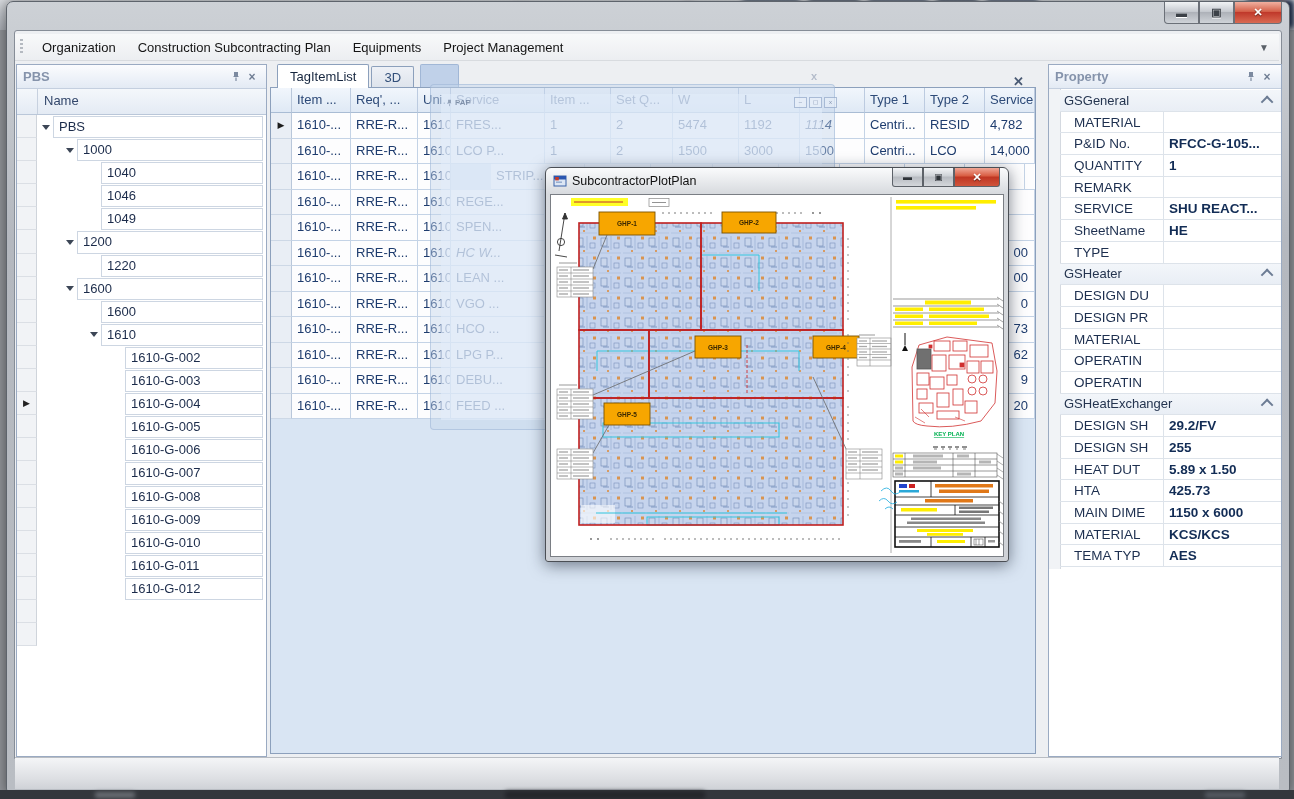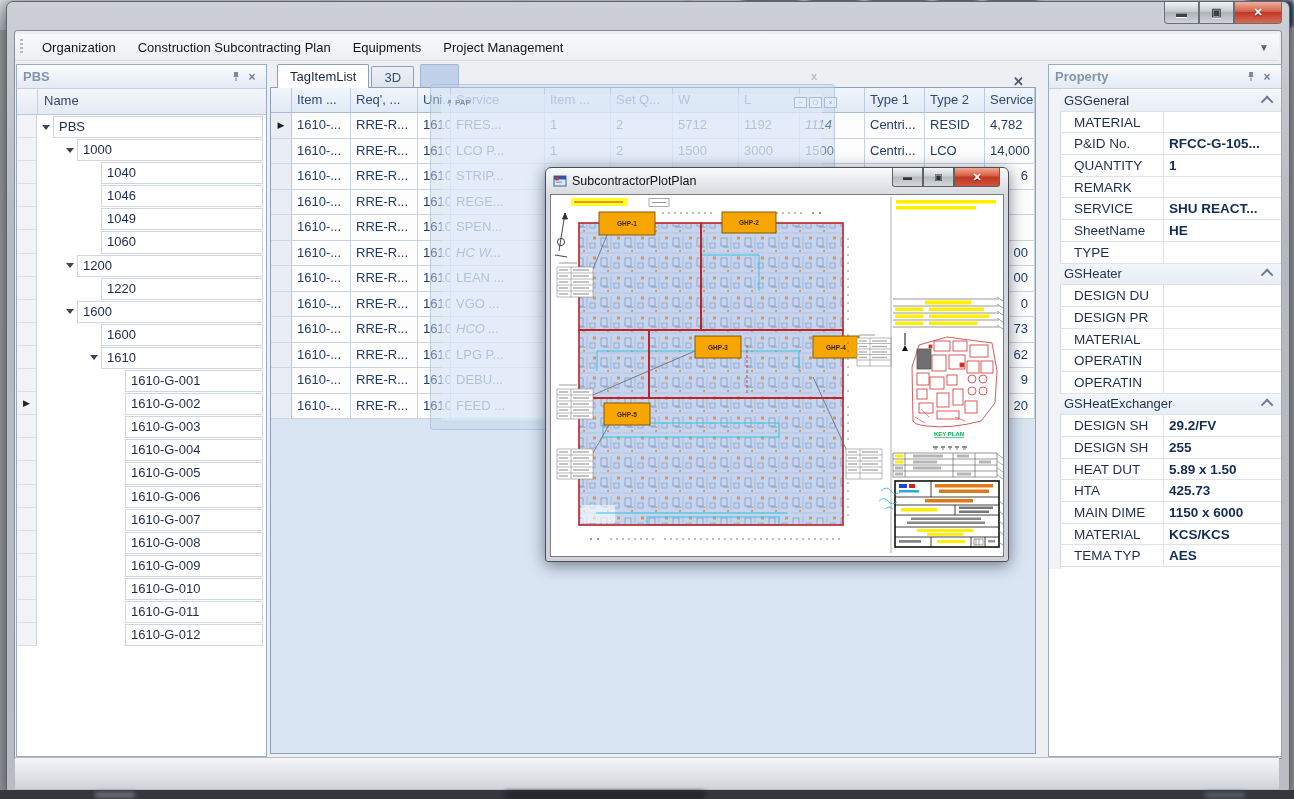--- a/index.html
+++ b/index.html
@@ -248,25 +248,20 @@
           <div class="tind" style="width: 48px;"></div>
           <div class="texp"></div>
           <div class="tcell">1046</div>
         </div>
         <div class="trow">
           <div class="tind" style="width: 48px;"></div>
           <div class="texp"></div>
           <div class="tcell">1049</div>
         </div>
         <div class="trow">
-          <div class="tind" style="width: 48px;"></div>
-          <div class="texp"></div>
-          <div class="tcell">1060</div>
-        </div>
-        <div class="trow">
           <div class="tind" style="width: 24px;"></div>
           <div class="texp on"></div>
           <div class="tcell">1200</div>
         </div>
         <div class="trow">
           <div class="tind" style="width: 48px;"></div>
           <div class="texp"></div>
           <div class="tcell">1220</div>
         </div>
         <div class="trow">
@@ -276,25 +271,20 @@
         </div>
         <div class="trow">
           <div class="tind" style="width: 48px;"></div>
           <div class="texp"></div>
           <div class="tcell">1600</div>
         </div>
         <div class="trow">
           <div class="tind" style="width: 48px;"></div>
           <div class="texp on"></div>
           <div class="tcell">1610</div>
-        </div>
-        <div class="trow">
-          <div class="tind" style="width: 72px;"></div>
-          <div class="texp"></div>
-          <div class="tcell">1610-G-001</div>
         </div>
         <div class="trow">
           <div class="tind" style="width: 72px;"></div>
           <div class="texp"></div>
           <div class="tcell">1610-G-002</div>
         </div>
         <div class="trow">
           <div class="tind" style="width: 72px;"></div>
           <div class="texp"></div>
           <div class="tcell">1610-G-003</div>
@@ -373,21 +363,21 @@
       </div>
     <div id="gbody">
         <div class="grow">
           <div class="gind">▶</div>
           <div class="gcell body" style="width: 59px; flex: 0 0 59px;">1610-...</div>
           <div class="gcell body" style="width: 67px; flex: 0 0 67px;">RRE-R...</div>
           <div class="gcell body" style="width: 33px; flex: 0 0 33px;">1610</div>
           <div class="gcell body" style="width: 94px; flex: 0 0 94px;">FRES...</div>
           <div class="gcell body" style="width: 66px; flex: 0 0 66px;">1</div>
           <div class="gcell body" style="width: 62px; flex: 0 0 62px;">2</div>
-          <div class="gcell body" style="width: 66px; flex: 0 0 66px;">5712</div>
+          <div class="gcell body" style="width: 66px; flex: 0 0 66px;">5474</div>
           <div class="gcell body" style="width: 61px; flex: 0 0 61px;">1192</div>
           <div class="gcell body" style="width: 65px; flex: 0 0 65px; font-style: italic;">1114</div>
           <div class="gcell body" style="width: 60px; flex: 0 0 60px;">Centri...</div>
           <div class="gcell body" style="width: 60px; flex: 0 0 60px;">RESID</div>
           <div class="gcell body" style="width: 50px; flex: 0 0 50px;">4,782</div>
         </div>
         <div class="grow">
           <div class="gind"></div>
           <div class="gcell body" style="width: 59px; flex: 0 0 59px;">1610-...</div>
           <div class="gcell body" style="width: 67px; flex: 0 0 67px;">RRE-R...</div>
@@ -400,21 +390,21 @@
           <div class="gcell body" style="width: 65px; flex: 0 0 65px;">1500</div>
           <div class="gcell body" style="width: 60px; flex: 0 0 60px;">Centri...</div>
           <div class="gcell body" style="width: 60px; flex: 0 0 60px;">LCO</div>
           <div class="gcell body" style="width: 50px; flex: 0 0 50px;">14,000</div>
         </div>
         <div class="grow">
           <div class="gind"></div>
           <div class="gcell body" style="width: 59px; flex: 0 0 59px;">1610-...</div>
           <div class="gcell body" style="width: 67px; flex: 0 0 67px;">RRE-R...</div>
           <div class="gcell body" style="width: 33px; flex: 0 0 33px;">1610</div>
-          <div class="gcell body" style="width: 94px; flex: 0 0 94px;">STRIP...</div>
+          <div class="gcell body" style="width: 94px; flex: 0 0 94px; margin-left: 40px;">STRIP...</div>
           <div class="gcell body" style="width: 66px; flex: 0 0 66px;"></div>
           <div class="gcell body" style="width: 62px; flex: 0 0 62px;"></div>
           <div class="gcell body" style="width: 66px; flex: 0 0 66px;"></div>
           <div class="gcell body" style="width: 61px; flex: 0 0 61px;"></div>
           <div class="gcell body" style="width: 65px; flex: 0 0 65px;"></div>
           <div class="gcell body" style="width: 60px; flex: 0 0 60px;"></div>
           <div class="gcell body" style="width: 60px; flex: 0 0 60px;"></div>
           <div class="gcell body frag" style="width: 50px; flex: 0 0 50px;">6</div>
         </div>
         <div class="grow">
@@ -490,21 +480,21 @@
           <div class="gcell body" style="width: 65px; flex: 0 0 65px;"></div>
           <div class="gcell body" style="width: 60px; flex: 0 0 60px;"></div>
           <div class="gcell body" style="width: 60px; flex: 0 0 60px;"></div>
           <div class="gcell body frag" style="width: 50px; flex: 0 0 50px;">0</div>
         </div>
         <div class="grow">
           <div class="gind"></div>
           <div class="gcell body" style="width: 59px; flex: 0 0 59px;">1610-...</div>
           <div class="gcell body" style="width: 67px; flex: 0 0 67px;">RRE-R...</div>
           <div class="gcell body" style="width: 33px; flex: 0 0 33px;">1610</div>
-          <div class="gcell body" style="width: 94px; flex: 0 0 94px; font-style: italic;">HCO ...</div>
+          <div class="gcell body" style="width: 94px; flex: 0 0 94px;">HCO ...</div>
           <div class="gcell body" style="width: 66px; flex: 0 0 66px;"></div>
           <div class="gcell body" style="width: 62px; flex: 0 0 62px;"></div>
           <div class="gcell body" style="width: 66px; flex: 0 0 66px;"></div>
           <div class="gcell body" style="width: 61px; flex: 0 0 61px;"></div>
           <div class="gcell body" style="width: 65px; flex: 0 0 65px;"></div>
           <div class="gcell body" style="width: 60px; flex: 0 0 60px;"></div>
           <div class="gcell body" style="width: 60px; flex: 0 0 60px;"></div>
           <div class="gcell body frag" style="width: 50px; flex: 0 0 50px;">73</div>
         </div>
         <div class="grow">

